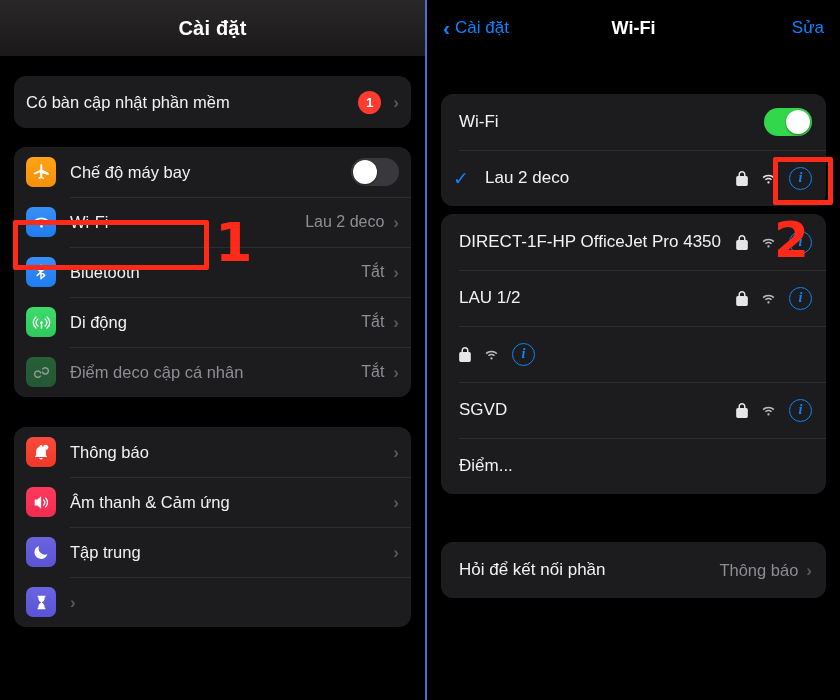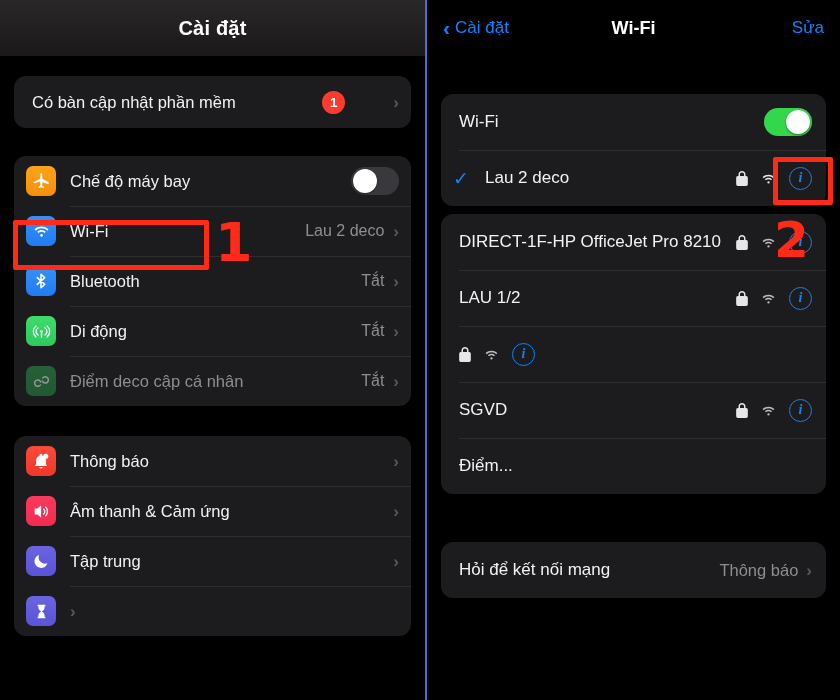--- a/index.html
+++ b/index.html
@@ -28,21 +28,21 @@
     color: #fff; font-size: 20px; font-weight: bold; letter-spacing: .2px;
   }
   .left-body { padding: 0 14px; }
 
   .card {
     background: #1c1c1e;
     border-radius: 12px;
     overflow: hidden;
   }
   .card.update { margin-top: 20px; }
-  .card.group2 { margin-top: 28px; }
+  .card.group2 { margin-top: 19px; }
   .card.group3 { margin-top: 30px; }
 
   .row {
     display: flex; align-items: center;
     min-height: 50px;
     padding: 0 12px 0 12px;
     position: relative;
   }
   .row + .row::before {
     content: "";
@@ -66,21 +66,21 @@
     color: #58585c; font-size: 17px; font-weight: 600; line-height: 1;
     display: inline-block;
   }
   .badge {
     background: #ff3b30; color: #fff;
     min-width: 23px; height: 23px; border-radius: 12px;
     font-size: 13.5px; font-weight: 600;
     display: flex; align-items: center; justify-content: center;
     margin-right: 12px; padding: 0 6px;
   }
-  .row.update-row { padding-left: 18px; min-height: 52px; gap: 36px; }
+  .row.update-row { padding-left: 12px; min-height: 52px; }
 
   
   .toggle {
     width: 48px; height: 28px; border-radius: 14px;
     position: relative; flex: 0 0 48px;
   }
   .toggle .knob {
     position: absolute; top: 2px; width: 24px; height: 24px;
     border-radius: 50%; background: #fff;
     box-shadow: 0 1px 2px rgba(0,0,0,.45);
@@ -357,21 +357,21 @@
             </span>
             <span class="info-btn">i</span>
           </div>
         </div>
       </div>
 
 
       <div class="rcard nets">
 
         <div class="rrow">
-          <div class="rlabel" style="padding-right:12px;">DIRECT-1F-HP OfficeJet Pro 8210</div>
+          <div class="rlabel" style="padding-right:12px;">DIRECT-1F-HP OfficeJet Pro 4350</div>
           <div class="net-icons">
             <span class="lock">
               <svg width="12" height="15" viewBox="0 0 14 18" fill="#e6e6e6">
                   <path d="M7 0C4.6 0 2.8 1.8 2.8 4.2V6H2a2 2 0 0 0-2 2v8a2 2 0 0 0 2 2h10a2 2 0 0 0 2-2V8a2 2 0 0 0-2-2h-.8V4.2C11.2 1.8 9.4 0 7 0zm0 1.8c1.4 0 2.4 1 2.4 2.4V6H4.6V4.2c0-1.4 1-2.4 2.4-2.4z"></path>
                 </svg>
             </span>
             <span class="wsig">
               <svg width="17" height="13" viewBox="0 0 22 16" fill="#bdbdbd">
                   <path d="M11 14.6a1.5 1.5 0 1 0 0-3 1.5 1.5 0 0 0 0 3z"></path>
                   <path d="M11 7.1c-1.8 0-3.4.7-4.6 1.8l1.3 1.4c.9-.8 2-1.3 3.3-1.3s2.4.5 3.3 1.3l1.3-1.4A6.8 6.8 0 0 0 11 7.1z"></path>
@@ -438,21 +438,21 @@
           </div>
         </div>
 
         <div class="rrow other">
           <div class="rlabel">Điểm...</div>
         </div>
       </div>
 
       <div class="rcard bottom">
         <div class="rrow">
-          <div class="rlabel">Hỏi để kết nối mạng</div>
+          <div class="rlabel">Hỏi để kết nối phần</div>
           <div class="rvalue">Thông báo</div>
           <span class="chev">›</span>
         </div>
       </div>
     </div>
 
     <div class="red-box" style="left:346px; top:157px; width:60px; height:48px;"></div>
     <div class="red-num" style="left:347px; top:215px; font-size:50px;">2</div>
   </div>
 

